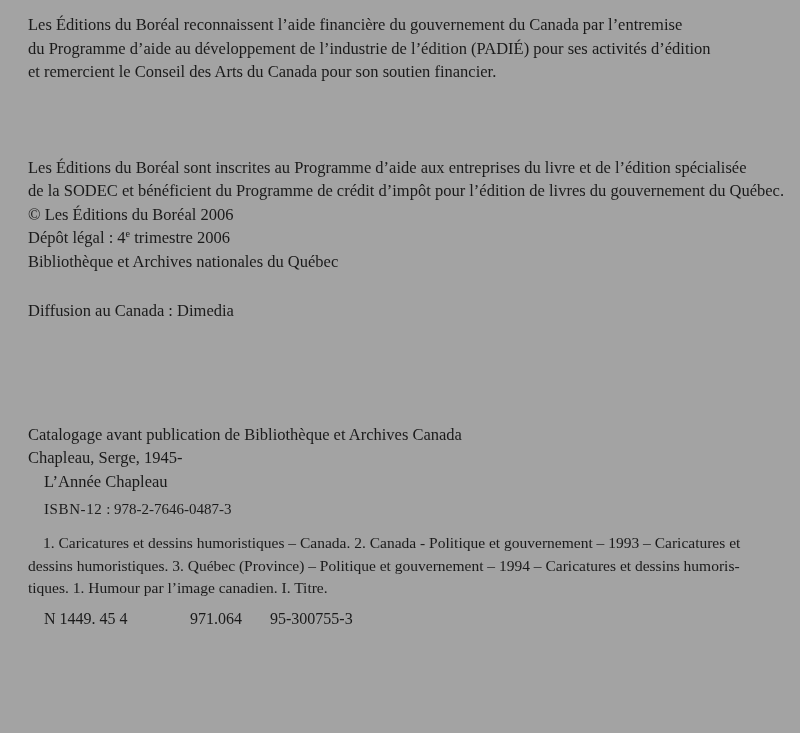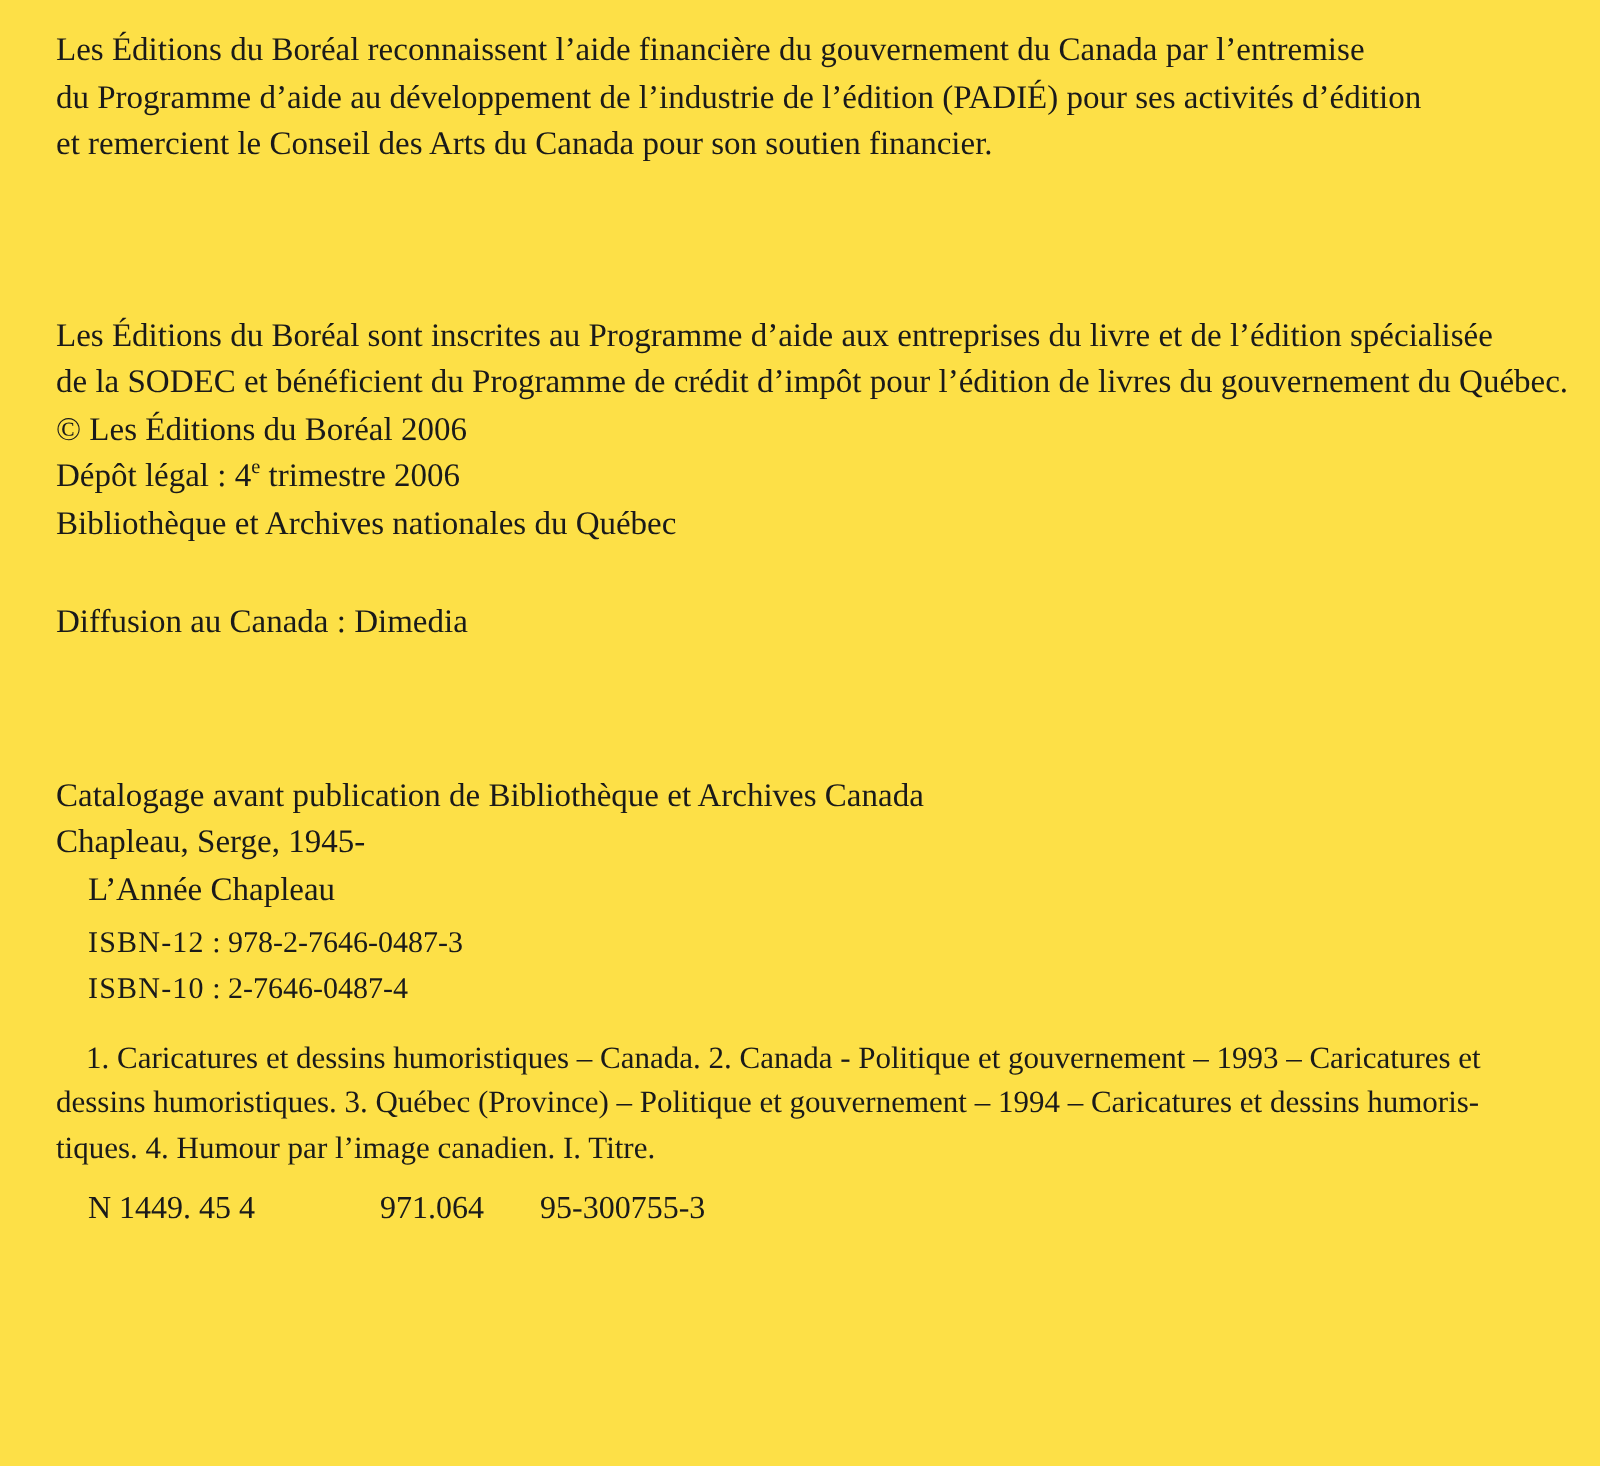--- a/index.html
+++ b/index.html
@@ -6,38 +6,38 @@
     margin: 0;
     padding: 0;
     background: #ffffff;
   }
   .page {
     position: relative;
     width: 800px;
     height: 733px;
     box-sizing: border-box;
     padding: 13px 26px 0 28px;
-    background: #fde047;
+    background: #a3a3a3;
     color: #1a1a1a;
     font-family: "Liberation Serif", "DejaVu Serif", serif;
     font-size: 16.5px;
     overflow: hidden;
   }
   p, div.block { margin: 0; }
   .line {
     display: block;
     white-space: nowrap;
     line-height: 23.5px;
   }
   .para .line { line-height: 23.5px; }
   .gap-quebec       { margin-top: 72px; }
   .gap-credit       { margin-top: 49px; }
   .gap-copyright    { margin-top: 27px; }
   .gap-distribution { margin-top: 26px; }
-  .gap-heading      { margin-top: 63px; }
+  .gap-heading      { margin-top: 100px; }
   .gap-entry        { margin-top: 13px; }
   .gap-subjects     { margin-top: 11px; }
   .gap-ids          { margin-top: 10px; }
 
   .indented { margin-left: 16px; }
 
   .isbn-line {
     font-size: 15px;
     margin-top: 0;
   }
@@ -96,27 +96,26 @@
   </p>
 
   <p class="single gap-heading">
     <span class="line">Catalogage avant publication de Bibliothèque et Archives Canada</span>
   </p>
 
   <div class="block gap-entry">
     <span class="line">Chapleau, Serge, 1945-</span>
     <span class="line indented">L’Année Chapleau</span>
     <span class="line indented isbn-line first"><span class="isbn-label">ISBN-12</span><span> : </span><span>978-2-7646-0487-3</span></span>
-    <span class="line indented isbn-line"><span class="isbn-label">ISBN-10</span><span> : </span><span>2-7646-0487-4</span></span>
   </div>
 
   <p class="subjects gap-subjects">
     <span class="line indent-first">1. Caricatures et dessins humoristiques – Canada. 2. Canada - Politique et gouvernement – 1993 – Caricatures et</span>
     <span class="line">dessins humoristiques. 3. Québec (Province) – Politique et gouvernement – 1994 – Caricatures et dessins humoris-</span>
-    <span class="line">tiques. 4. Humour par l’image canadien. I. Titre.</span>
+    <span class="line">tiques. 1. Humour par l’image canadien. I. Titre.</span>
   </p>
 
   <div class="ids-line gap-ids">
     <span class="id id-lc">N 1449. 45 4</span>
     <span class="id id-dewey">971.064</span>
     <span class="id id-lccn">95-300755-3</span>
   </div>
 
 </div>
 

